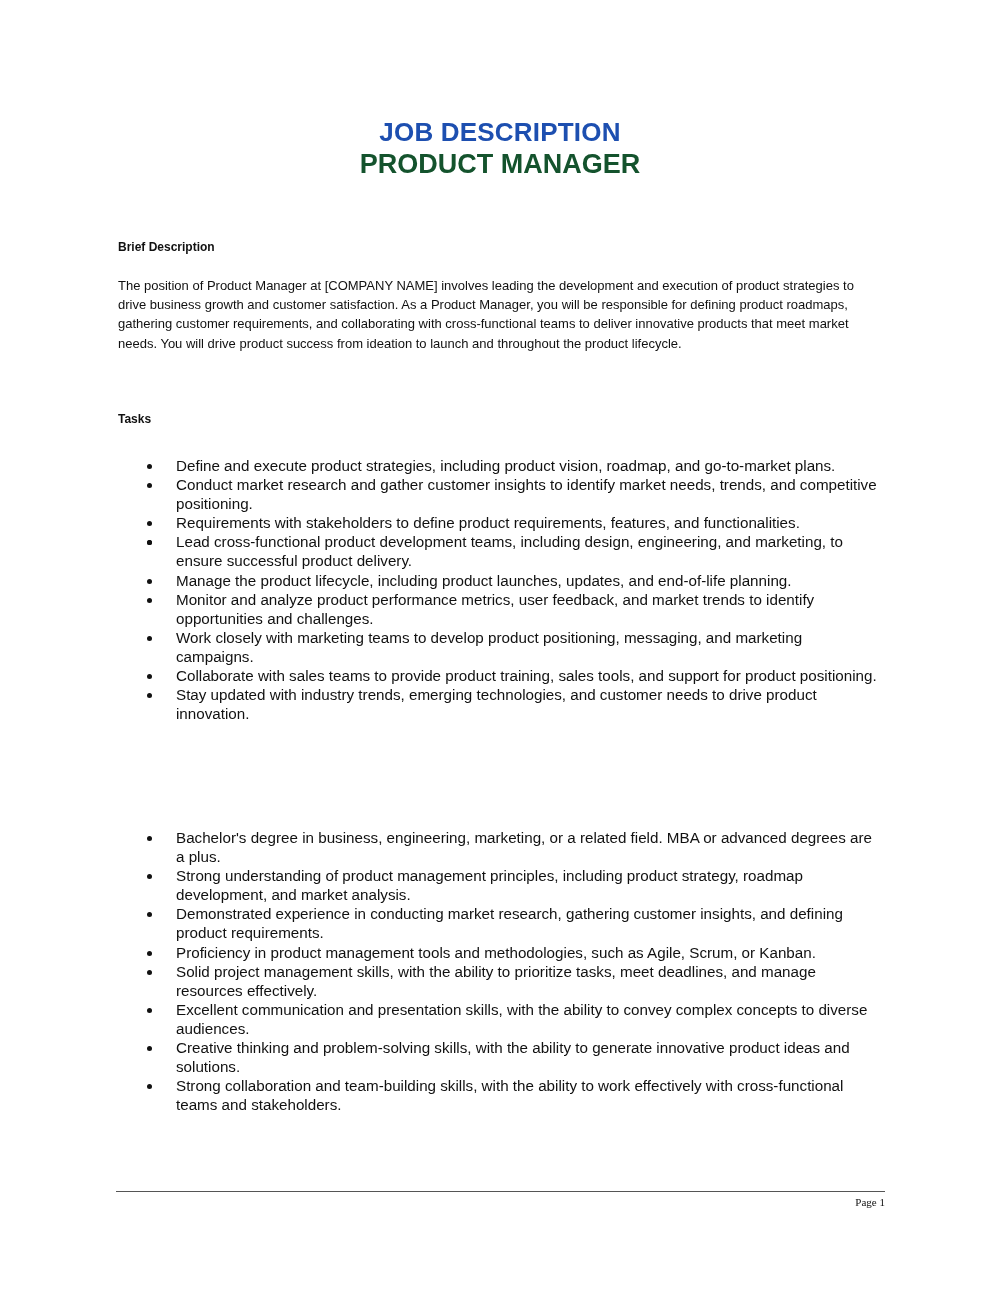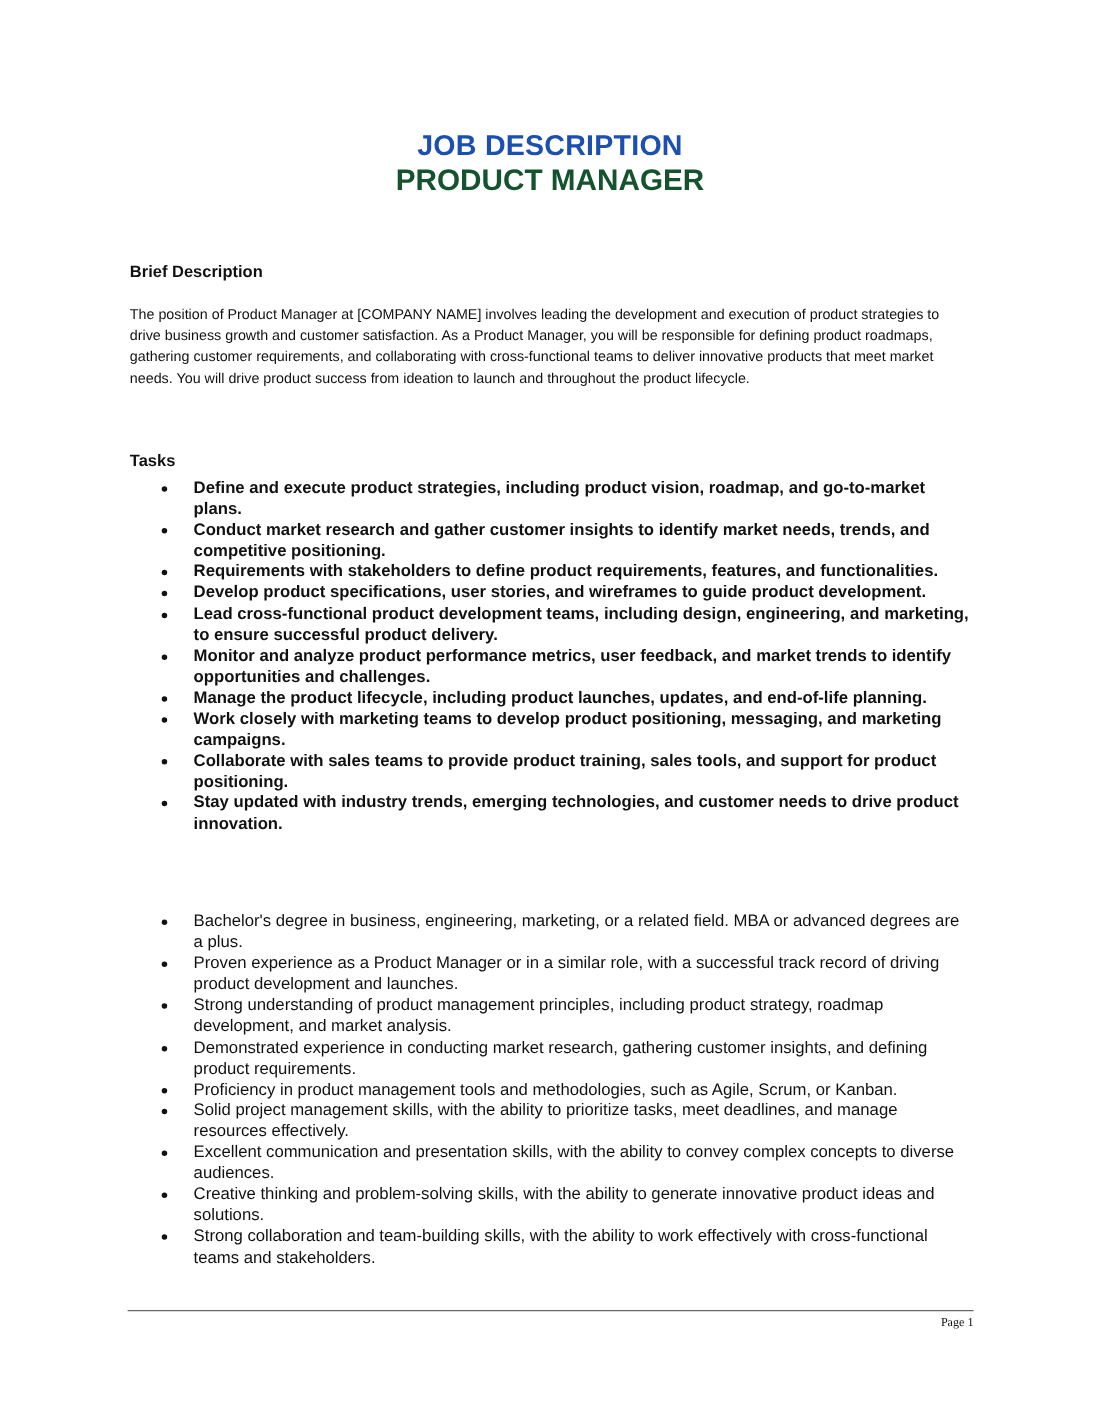--- a/index.html
+++ b/index.html
@@ -3,21 +3,21 @@
 <meta charset="utf-8">
 <style>
   html, body { margin: 0; padding: 0; background: #ffffff; }
   body { width: 1000px; height: 1290px; position: relative; overflow: hidden;
          font-family: "Liberation Sans", sans-serif; color: #111111; }
   .page { position: absolute; left: 0; top: 0; width: 1000px; height: 1290px; }
   .title-block { position: absolute; left: 0; width: 1000px; top: 116px; text-align: center; }
   .doc-type { font-weight: bold; font-size: 26px; color: #1d4fb0; line-height: 32px; letter-spacing: 0.2px; }
   .doc-role { font-weight: bold; font-size: 27px; color: #14532d; line-height: 32px; margin-top: 0px; }
   .content { position: absolute; left: 118px; width: 765px; }
-  .section-heading { font-weight: bold; font-size: 15px; line-height: 19px; margin: 0; }
+  .section-heading { font-weight: bold; font-size: 12px; line-height: 19px; margin: 0; }
   .para { font-size: 13px; line-height: 19.2px; margin: 0; }
   ul.bullets { list-style: none; margin: 0; padding: 0; }
   ul.bullets li { position: relative; padding-left: 58px; font-size: 15.2px; line-height: 19.1px; }
   ul.bullets li .dot { position: absolute; left: 29px; top: 8px; width: 5px; height: 5px; border-radius: 50%; background: #111; }
   .footer-rule { position: absolute; left: 116px; top: 1191px; width: 769px; height: 0; border-top: 1px solid #555; }
   .page-num { position: absolute; right: 115px; top: 1196px; font-family: "Liberation Serif", serif; font-size: 11px; margin-left: 12px; }
 </style>
 </head>
 <body>
 
@@ -28,38 +28,37 @@
     <div class="doc-role">PRODUCT MANAGER</div>
   </div>
 
   <div class="content" style="top:238px;">
     <h2 class="section-heading">Brief Description</h2>
     <p class="para" style="margin-top:19px;">The position of Product Manager at [COMPANY NAME] involves leading the development and execution of product strategies to drive business growth and customer satisfaction. As a Product Manager, you will be responsible for defining product roadmaps, gathering customer requirements, and collaborating with cross-functional teams to deliver innovative products that meet market needs. You will drive product success from ideation to launch and throughout the product lifecycle.</p>
   </div>
 
   <div class="content" style="top:410px;">
     <h2 class="section-heading">Tasks</h2>
-    <ul class="bullets" style="margin-top:5px;font-weight:bold;">
+    <ul class="bullets" style="margin-top:27px;">
       <li><span class="dot"></span><span>Define and execute product strategies, including product vision, roadmap, and go-to-market plans.</span></li>
       <li><span class="dot"></span><span>Conduct market research and gather customer insights to identify market needs, trends, and competitive positioning.</span></li>
       <li><span class="dot"></span><span>Requirements with stakeholders to define product requirements, features, and functionalities.</span></li>
-      <li><span class="dot"></span><span>Develop product specifications, user stories, and wireframes to guide product development.</span></li>
+      <li><span class="dot"></span></li>
       <li><span class="dot"></span><span>Lead cross-functional product development teams, including design, engineering, and marketing, to ensure successful product delivery.</span></li>
+      <li><span class="dot"></span><span>Manage the product lifecycle, including product launches, updates, and end-of-life planning.</span></li>
       <li><span class="dot"></span><span>Monitor and analyze product performance metrics, user feedback, and market trends to identify opportunities and challenges.</span></li>
-      <li><span class="dot"></span><span>Manage the product lifecycle, including product launches, updates, and end-of-life planning.</span></li>
       <li><span class="dot"></span><span>Work closely with marketing teams to develop product positioning, messaging, and marketing campaigns.</span></li>
       <li><span class="dot"></span><span>Collaborate with sales teams to provide product training, sales tools, and support for product positioning.</span></li>
       <li><span class="dot"></span><span>Stay updated with industry trends, emerging technologies, and customer needs to drive product innovation.</span></li>
     </ul>
   </div>
 
   <div class="content" style="top:809px;">
     <ul class="bullets" style="margin-top:19px;">
       <li><span class="dot"></span><span>Bachelor's degree in business, engineering, marketing, or a related field. MBA or advanced degrees are a plus.</span></li>
-      <li><span class="dot"></span><span>Proven experience as a Product Manager or in a similar role, with a successful track record of driving product development and launches.</span></li>
       <li><span class="dot"></span><span>Strong understanding of product management principles, including product strategy, roadmap development, and market analysis.</span></li>
       <li><span class="dot"></span><span>Demonstrated experience in conducting market research, gathering customer insights, and defining product requirements.</span></li>
       <li><span class="dot"></span><span>Proficiency in product management tools and methodologies, such as Agile, Scrum, or Kanban.</span></li>
       <li><span class="dot"></span><span>Solid project management skills, with the ability to prioritize tasks, meet deadlines, and manage resources effectively.</span></li>
       <li><span class="dot"></span><span>Excellent communication and presentation skills, with the ability to convey complex concepts to diverse audiences.</span></li>
       <li><span class="dot"></span><span>Creative thinking and problem-solving skills, with the ability to generate innovative product ideas and solutions.</span></li>
       <li><span class="dot"></span><span>Strong collaboration and team-building skills, with the ability to work effectively with cross-functional teams and stakeholders.</span></li>
     </ul>
   </div>
 

